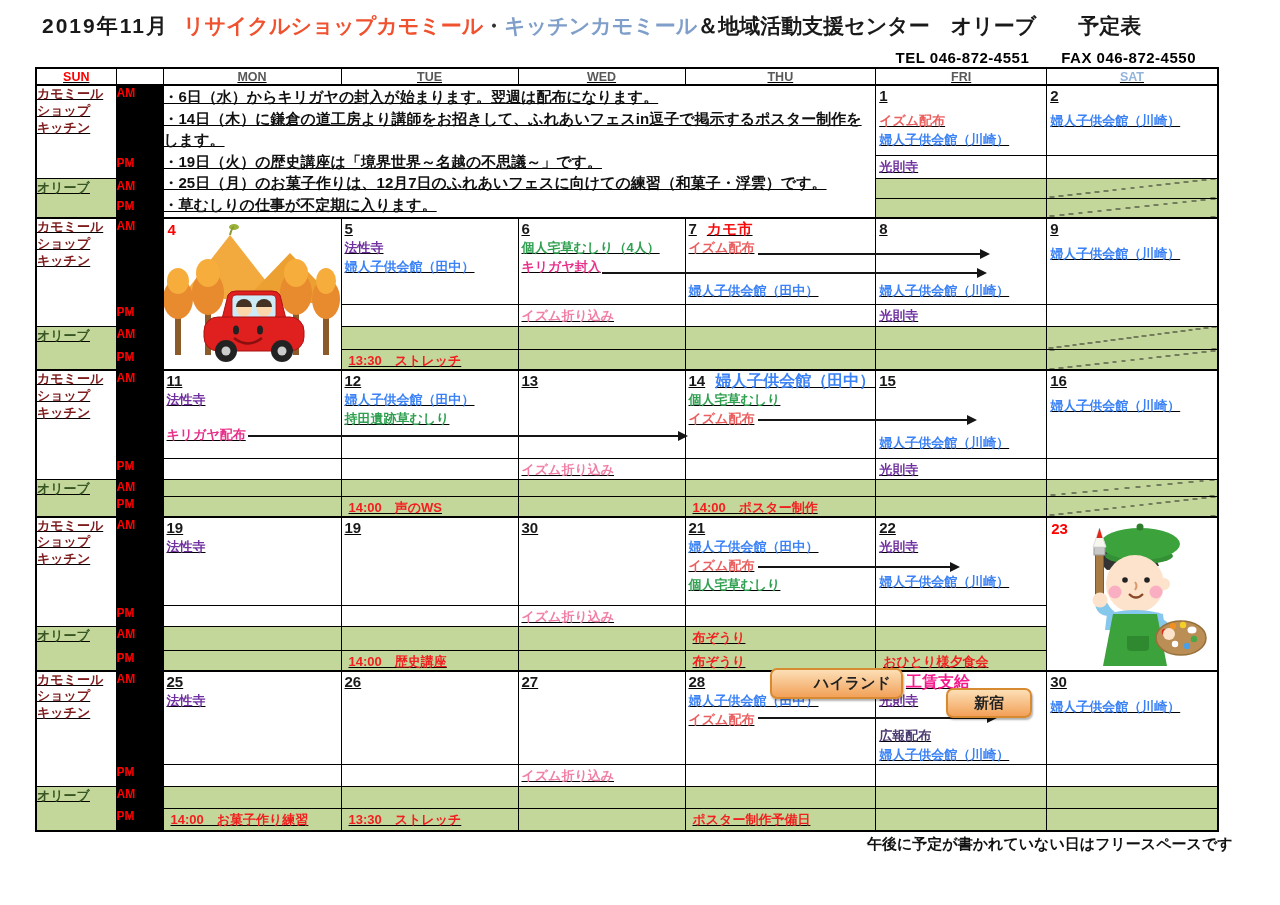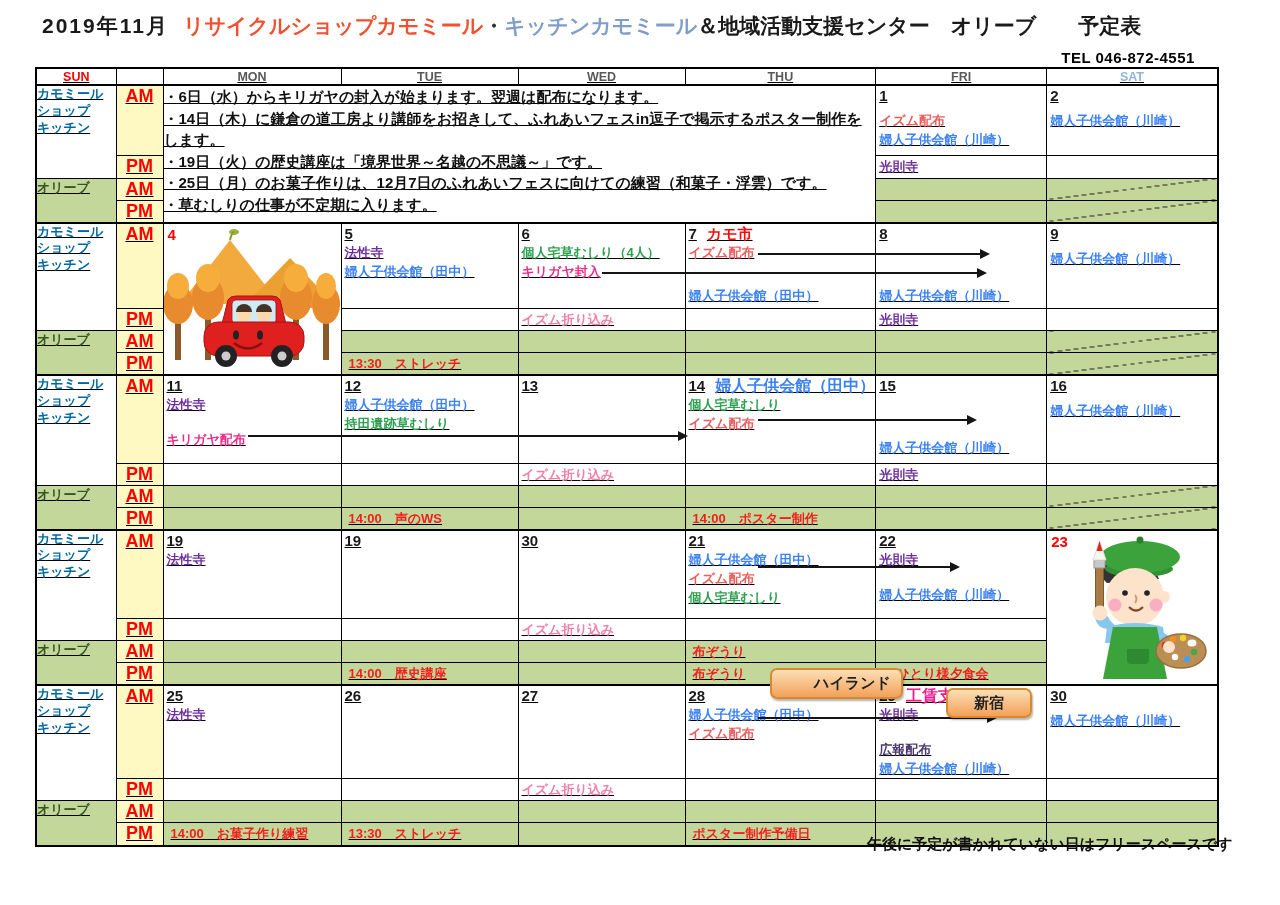--- a/index.html
+++ b/index.html
@@ -7,33 +7,33 @@
     width:1280px;height:905px;position:relative;background:#ffffff;
     font-family:"Liberation Sans","DejaVu Sans",sans-serif;font-weight:700;color:#000;
     overflow:hidden;
   }
   .title{position:absolute;left:42px;top:12px;font-size:21px;white-space:nowrap;text-align:center;}
   .title .ym{color:#1a1a1a;letter-spacing:2px;margin-right:14px;}
   .title .shop{color:#f0512e;}
   .title .sep{color:#333;}
   .title .kitchen{color:#7f9ec9;}
   .title .rest{color:#1a1a1a;}
-  .contact{position:absolute;top:49px;right:84px;font-size:15px;display:flex;gap:32px;letter-spacing:.5px;flex-direction:column;}
+  .contact{position:absolute;top:49px;right:84px;font-size:15px;display:flex;gap:32px;letter-spacing:.5px;}
 
   table.cal{position:absolute;left:35px;top:67px;border-collapse:collapse;table-layout:fixed;border:2px solid #000;text-decoration:underline;}
   .cal td{border:1px solid #000;padding:0;vertical-align:top;overflow:hidden;}
   tr.wtop td{border-top:2px solid #000;}
   .hdr td{text-align:center;vertical-align:middle;font-size:12.5px;color:#595959;}
   .hdr .sun{color:#ff0000;}
   .hdr .sat{color:#92b4dc;}
 
   .lbl{vertical-align:middle;padding-left:5px;font-size:13px;line-height:1.3;}
-  .cam{color:#0369a1;background:#fff;}
+  .cam{color:#7f1d1d;background:#fff;}
   .olv-lbl{color:#375623;background:#c4d79b;vertical-align:middle;padding-left:5px;font-size:13px;}
-  .ampm{text-align:center;vertical-align:middle;color:#ff0000;font-size:18px;background:#fef9c3;}
+  .ampm{vertical-align:middle;color:#ff0000;font-size:12px;background:#000000;}
   .og{background:#c4d79b;}
   .diag{background-color:#c4d79b;background-image:linear-gradient(to bottom right,transparent 49.3%,#222 49.3%,#222 50.7%,transparent 50.7%);}
 
   .day{padding:1px 0 0 0;background:#fff;}
   .dl{display:flex;align-items:baseline;height:19px;line-height:19px;padding-left:3px;white-space:nowrap;}
   .dn{font-size:15px;color:#1a1a1a;}
   .dt{margin-left:10px;}
   .ev{font-size:13px;line-height:19px;padding-left:3px;white-space:nowrap;}
   .pmtxt{font-size:13px;line-height:18px;padding:2px 0 0 3px;white-space:nowrap;}
   .ogtxt{font-size:13px;line-height:17px;padding:2px 0 0 7px;white-space:nowrap;color:#f21f1f;}

